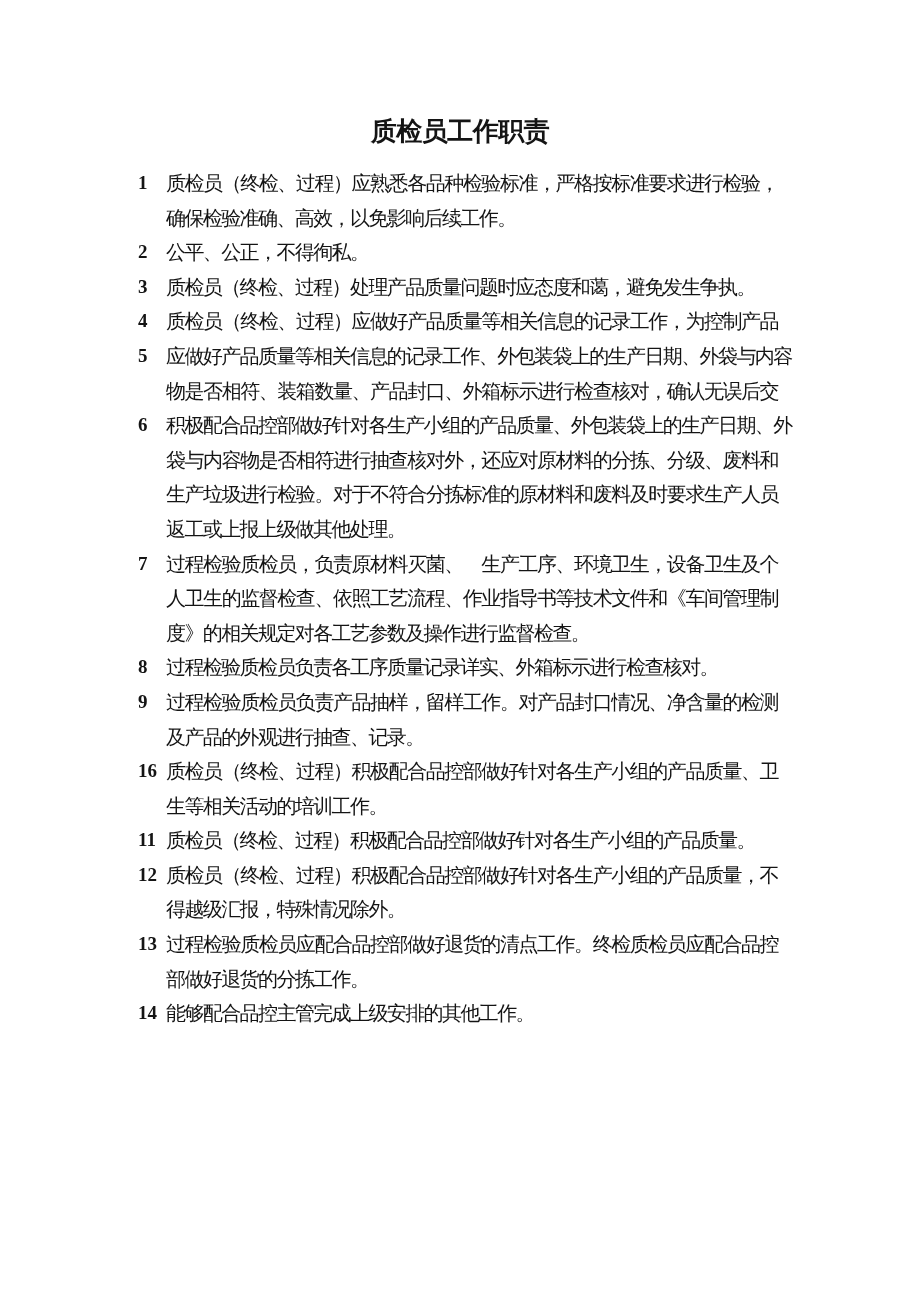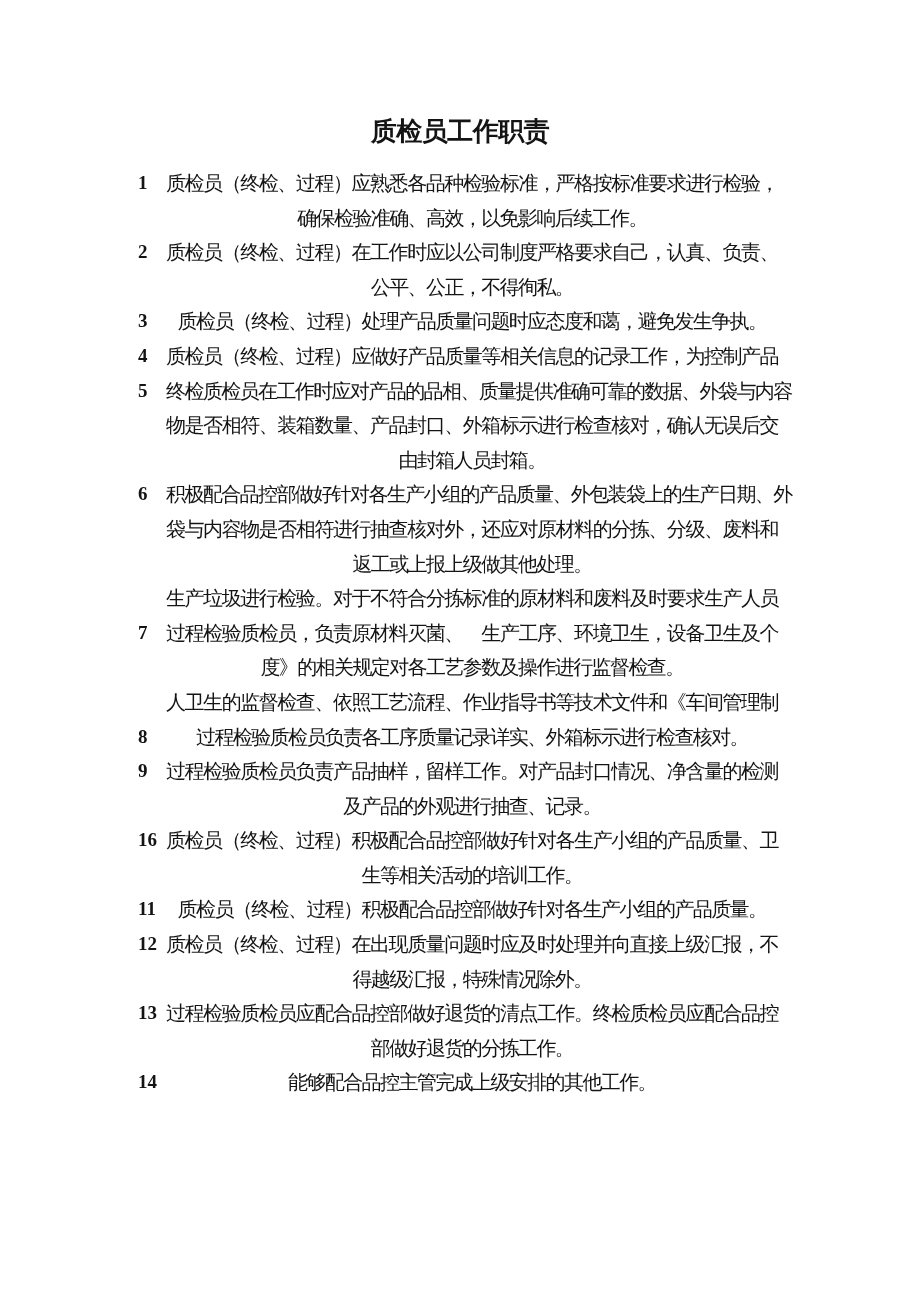--- a/index.html
+++ b/index.html
@@ -46,21 +46,20 @@
     line-height: 34.6px;
   }
   .item-body {
     width: 612px;
   }
   .line {
     font-size: 20px;
     line-height: 34.6px;
     letter-spacing: -1.6px;
     white-space: nowrap;
-    text-align: center;
   }
   .line.full {
     text-align: justify;
     text-align-last: justify;
     text-justify: inter-character;
   }
 </style>
 </head>
 <body>
 
@@ -70,59 +69,57 @@
       <div class="item">
         <div class="num">1</div>
         <div class="item-body">
           <div class="line full">质检员（终检、过程）应熟悉各品种检验标准，严格按标准要求进行检验，</div>
           <div class="line">确保检验准确、高效，以免影响后续工作。</div>
         </div>
       </div>
       <div class="item">
         <div class="num">2</div>
         <div class="item-body">
-          <div class="line full">质检员（终检、过程）在工作时应以公司制度严格要求自己，认真、负责、</div>
           <div class="line">公平、公正，不得徇私。</div>
         </div>
       </div>
       <div class="item">
         <div class="num">3</div>
         <div class="item-body">
           <div class="line">质检员（终检、过程）处理产品质量问题时应态度和蔼，避免发生争执。</div>
         </div>
       </div>
       <div class="item">
         <div class="num">4</div>
         <div class="item-body">
           <div class="line full">质检员（终检、过程）应做好产品质量等相关信息的记录工作，为控制产品</div>
         </div>
       </div>
       <div class="item">
         <div class="num">5</div>
         <div class="item-body">
-          <div class="line full">终检质检员在工作时应对产品的品相、质量提供准确可靠的数据、外袋与内容</div>
+          <div class="line full">应做好产品质量等相关信息的记录工作、外包装袋上的生产日期、外袋与内容</div>
           <div class="line full">物是否相符、装箱数量、产品封口、外箱标示进行检查核对，确认无误后交</div>
-          <div class="line">由封箱人员封箱。</div>
         </div>
       </div>
       <div class="item">
         <div class="num">6</div>
         <div class="item-body">
           <div class="line full">积极配合品控部做好针对各生产小组的产品质量、外包装袋上的生产日期、外</div>
           <div class="line full">袋与内容物是否相符进行抽查核对外，还应对原材料的分拣、分级、废料和</div>
+          <div class="line full">生产垃圾进行检验。对于不符合分拣标准的原材料和废料及时要求生产人员</div>
           <div class="line">返工或上报上级做其他处理。</div>
-          <div class="line full">生产垃圾进行检验。对于不符合分拣标准的原材料和废料及时要求生产人员</div>
         </div>
       </div>
       <div class="item">
         <div class="num">7</div>
         <div class="item-body">
           <div class="line full">过程检验质检员，负责原材料灭菌、　生产工序、环境卫生，设备卫生及个</div>
+          <div class="line full">人卫生的监督检查、依照工艺流程、作业指导书等技术文件和《车间管理制</div>
           <div class="line">度》的相关规定对各工艺参数及操作进行监督检查。</div>
-          <div class="line full">人卫生的监督检查、依照工艺流程、作业指导书等技术文件和《车间管理制</div>
         </div>
       </div>
       <div class="item">
         <div class="num">8</div>
         <div class="item-body">
           <div class="line">过程检验质检员负责各工序质量记录详实、外箱标示进行检查核对。</div>
         </div>
       </div>
       <div class="item">
         <div class="num">9</div>
@@ -140,21 +137,21 @@
       </div>
       <div class="item">
         <div class="num">11</div>
         <div class="item-body">
           <div class="line">质检员（终检、过程）积极配合品控部做好针对各生产小组的产品质量。</div>
         </div>
       </div>
       <div class="item">
         <div class="num">12</div>
         <div class="item-body">
-          <div class="line full">质检员（终检、过程）在出现质量问题时应及时处理并向直接上级汇报，不</div>
+          <div class="line full">质检员（终检、过程）积极配合品控部做好针对各生产小组的产品质量，不</div>
           <div class="line">得越级汇报，特殊情况除外。</div>
         </div>
       </div>
       <div class="item">
         <div class="num">13</div>
         <div class="item-body">
           <div class="line full">过程检验质检员应配合品控部做好退货的清点工作。终检质检员应配合品控</div>
           <div class="line">部做好退货的分拣工作。</div>
         </div>
       </div>

